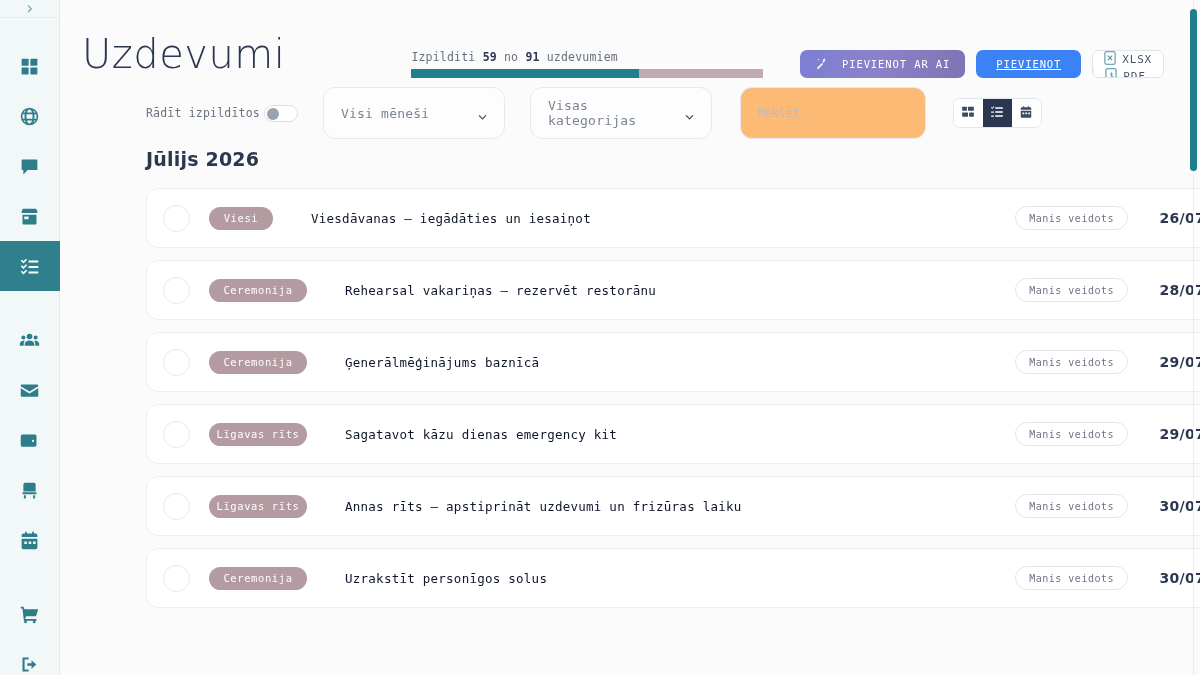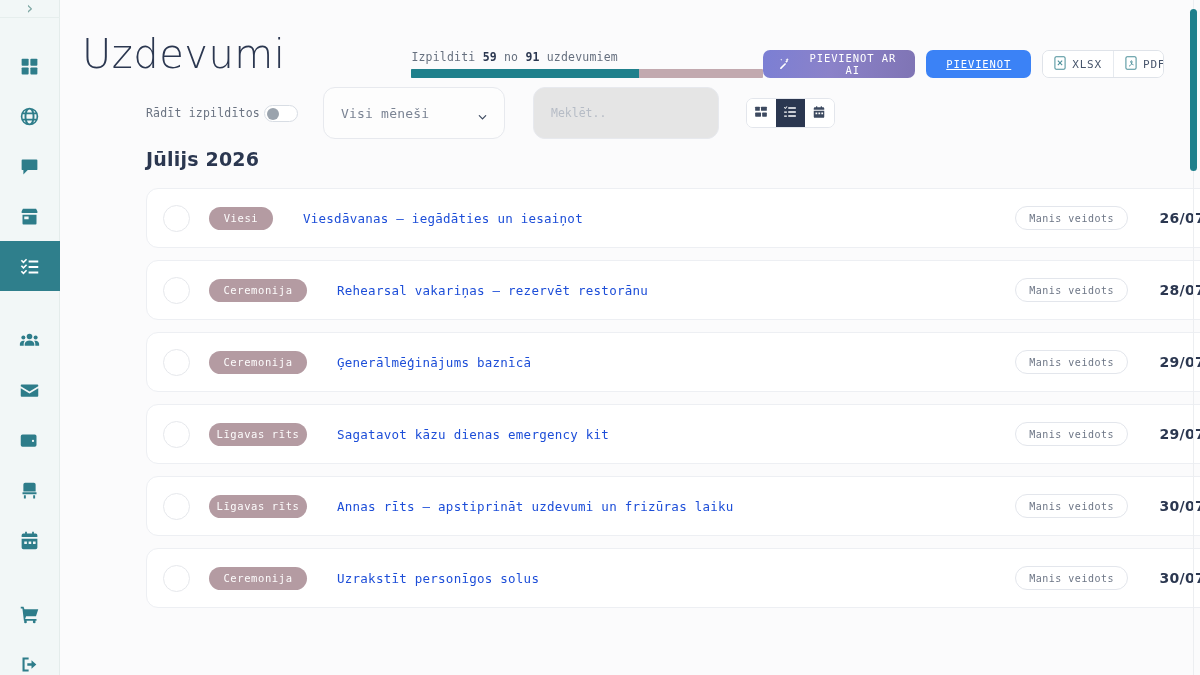--- a/index.html
+++ b/index.html
@@ -80,21 +80,21 @@
     color: #fff; border-radius: 7px;
     height: 28px; display: inline-flex; align-items: center; gap: 14px;
     padding: 0 15px;
   }
   .btn-ai { background: linear-gradient(100deg,#7b7fd4 0%,#8b82c9 45%,#7f74b4 100%); }
   .btn-ai svg { width: 13px; height: 13px; fill: #fff; }
   .btn-add { background: #3b82f6; padding: 0 20px; text-decoration: underline; }
   .export-group {
     display: flex; align-items: stretch;
     border: 1px solid #dfe3e9; border-radius: 7px;
-    background: #fff; height: 28px; overflow: hidden;
+    background: #fff; height: 28px; overflow: hidden; flex-direction: column;
   }
   .export-btn {
     display: flex; align-items: center; gap: 6px;
     padding: 0 11px; cursor: pointer;
     font-size: 11px; letter-spacing: 0.8px; color: #46546b;
     background: #fff;
   }
   .export-btn + .export-btn { border-left: 1px solid #e6eaef; }
   .export-btn svg { width: 12px; height: 14px; }
 
@@ -120,21 +120,21 @@
     width: 182px; height: 52px;
     background: #fdfdfd; border: 1px solid #e7e9ee; border-radius: 12px;
     display: flex; align-items: center; justify-content: space-between;
     padding: 0 16px 0 17px; cursor: pointer;
   }
   .select-val { font-size: 13px; color: #7b8494; letter-spacing: 0.2px; }
   .chev { width: 11px; height: 11px; }
   .search-box {
     margin-left: 28px;
     width: 186px; height: 52px;
-    background: #e5e5e5; border: 1px solid #e7e9ee; border-radius: 12px;
+    background: #fdba74; border: 1px solid #e7e9ee; border-radius: 12px;
     display: flex; align-items: center; padding: 8px 17px;
   }
   .search-box input {
     border: none; outline: none; background: transparent;
     font-family: "DejaVu Sans Mono", monospace;
     font-size: 11.5px; color: #46546b; width: 100%;
   }
   .search-box input::placeholder { color: #b6bcc6; }
   .view-toggle {
     margin-left: 27px;
@@ -174,22 +174,22 @@
     border-radius: 13px; height: 23px;
     display: inline-flex; align-items: center; justify-content: center;
     padding: 0 14px;
     font-size: 10.5px; letter-spacing: 0.6px; color: #fdfcfc;
     background: #b49ba2;
     white-space: nowrap;
   }
   .badge.w-sm { width: 64px; padding: 0; }
   .badge.w-md { width: 98px; padding: 0; }
   .task-title {
-    margin-left: 8px;
-    font-size: 12.5px; color: #1d4ed8; letter-spacing: 0.25px;
+    margin-left: 16px;
+    font-size: 12.5px; color: #0f172a; letter-spacing: 0.25px;
     white-space: nowrap; overflow: hidden;
   }
   .spacer { flex: 1 1 auto; }
   .owner-pill {
     border: 1px solid #e3e6ec; border-radius: 13px;
     height: 24px; padding: 0 13px;
     display: inline-flex; align-items: center;
     font-size: 10px; color: #6d7686; letter-spacing: 0.5px;
     background: #fff;
   }
@@ -404,20 +404,28 @@
 
       <div class="select">
         <span class="select-val">Visi mēneši</span>
         <span class="chev">
           <svg viewBox="0 0 24 24" width="11" height="11">
               <path d="M5 8l7 7 7-7" stroke="#3d4a60" stroke-width="2.6" fill="none" stroke-linecap="round"></path>
             </svg>
         </span>
       </div>
 
+      <div class="select">
+        <span class="select-val">Visas kategorijas</span>
+        <span class="chev">
+          <svg viewBox="0 0 24 24" width="11" height="11">
+              <path d="M5 8l7 7 7-7" stroke="#3d4a60" stroke-width="2.6" fill="none" stroke-linecap="round"></path>
+            </svg>
+        </span>
+      </div>
 
       <div class="search-box">
         <input type="text" placeholder="Meklēt.." style="">
       </div>
 
       <div class="view-toggle">
         <div class="view-btn">
           <span>
             <svg viewBox="0 0 24 24">
                 <rect x="2" y="3" width="8" height="7" rx="1"></rect>

